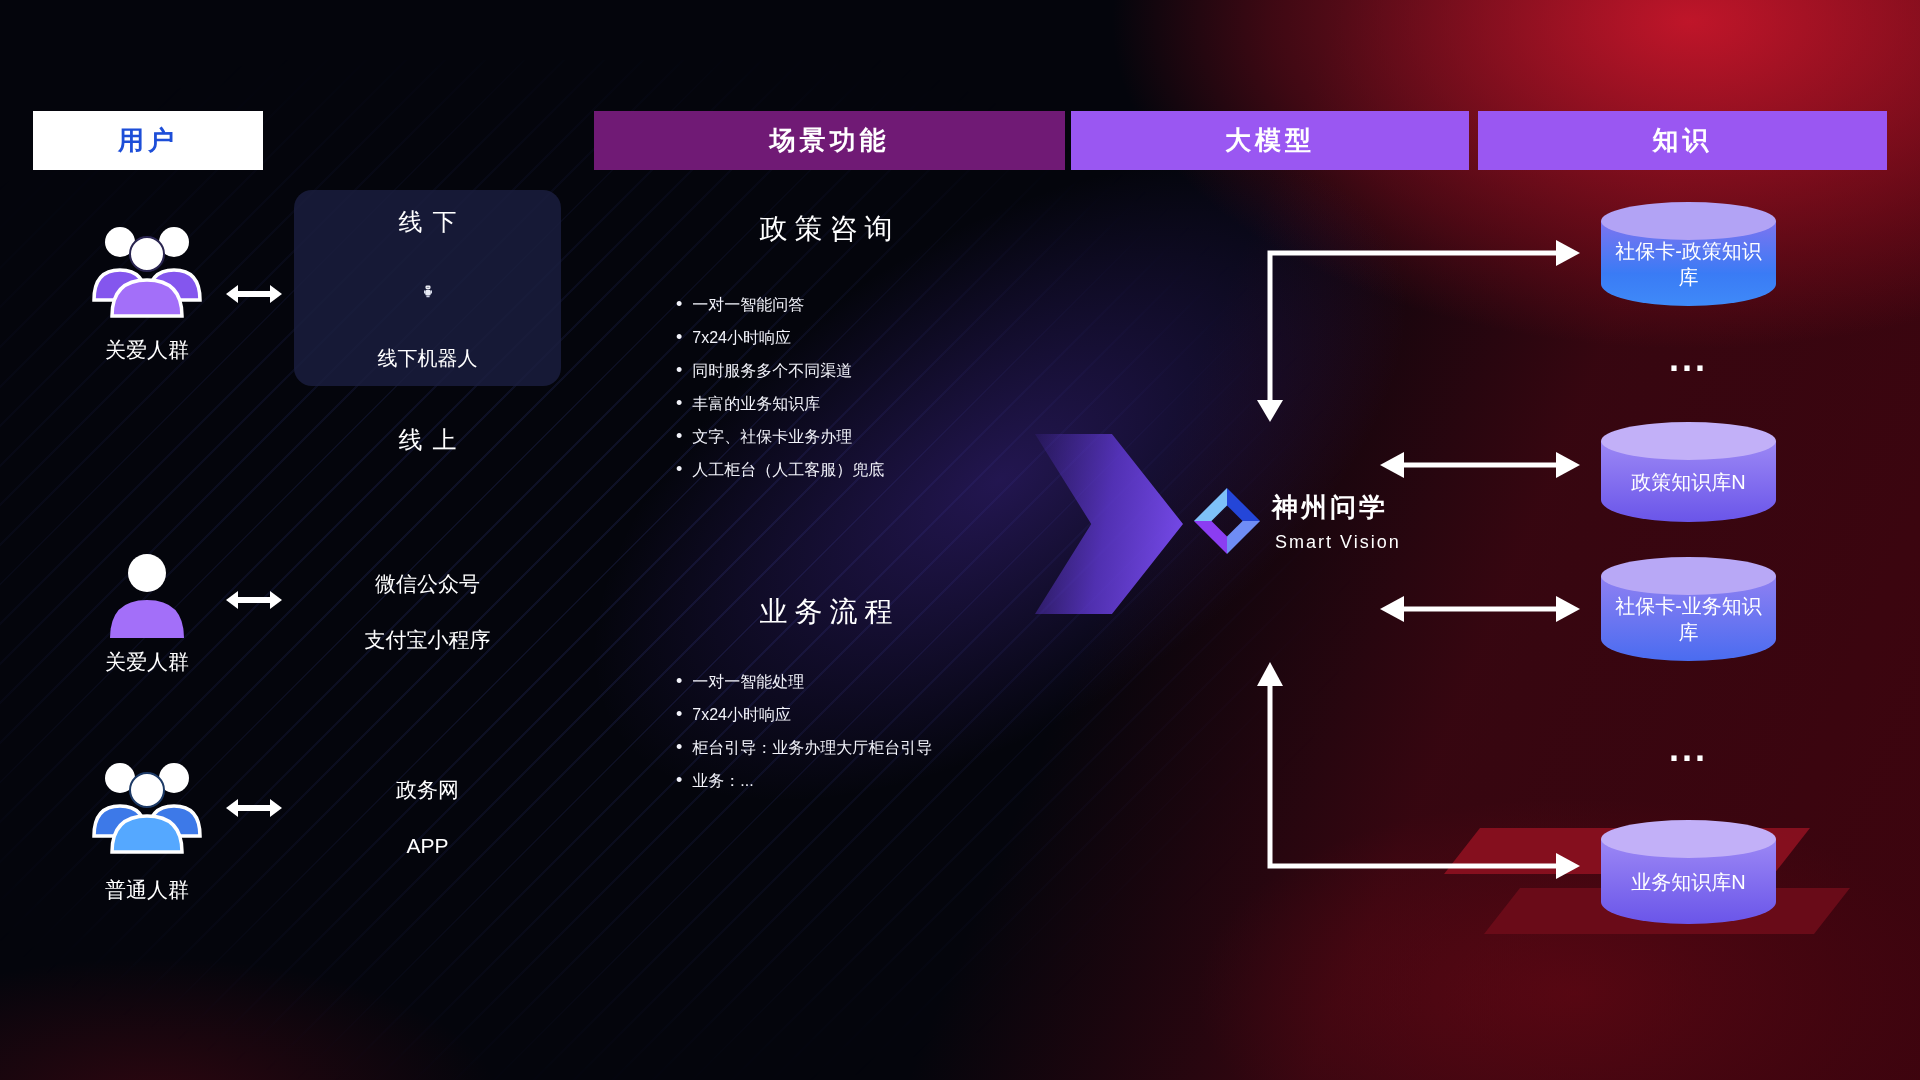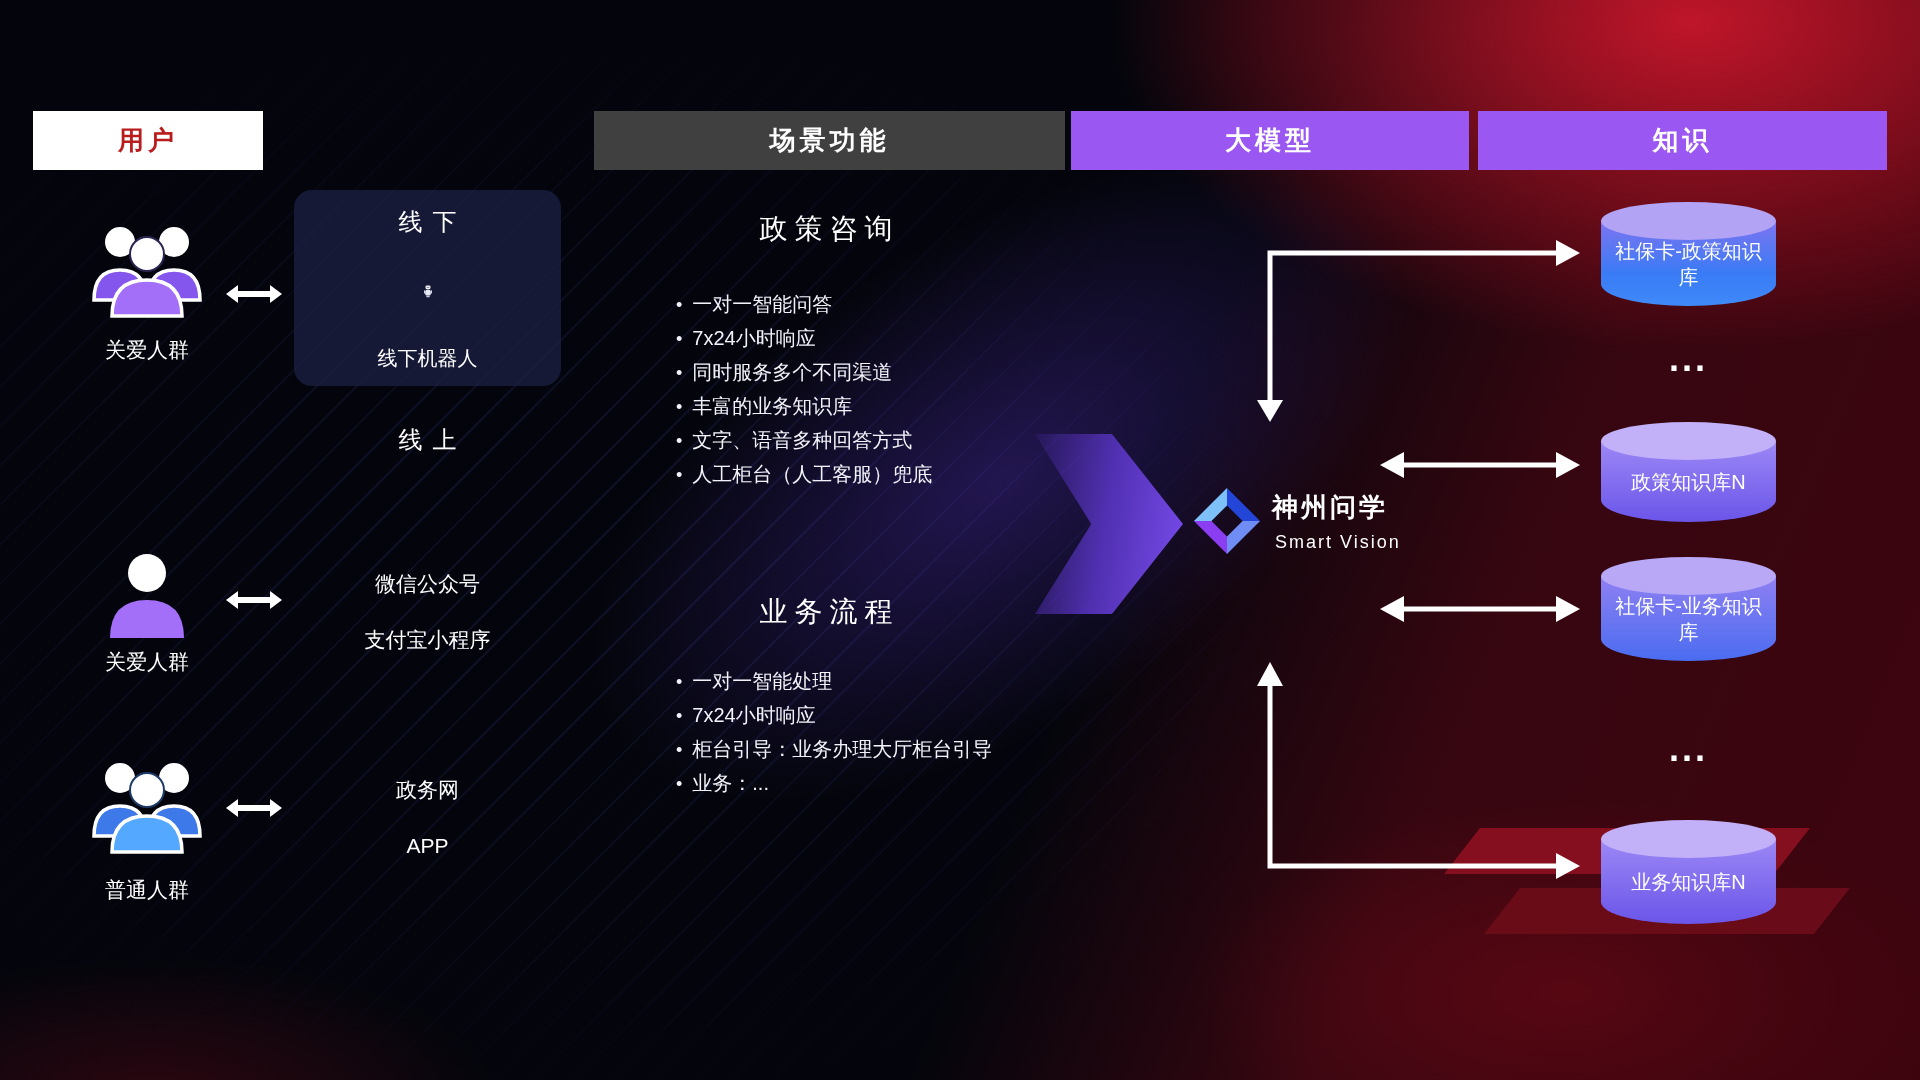--- a/index.html
+++ b/index.html
@@ -24,40 +24,40 @@
     background: radial-gradient(closest-side, rgba(99,58,224,0.32), transparent);
     transform: rotate(-33deg);
   }
   .red-shape { position:absolute; height:46px; transform:skewX(-38deg); }
   .red-shape.s1 { left:1462px; top:828px; width:330px; background:#8d1120; opacity:.9; }
   .red-shape.s2 { left:1502px; top:888px; width:330px; background:#6e0c19; opacity:.9; }
 
   
   .hcol { position:absolute; top:111px; height:59px; display:flex; align-items:center; justify-content:center;
           font-size:26px; font-weight:bold; letter-spacing:4px; }
-  .hc-white { background:#ffffff; color:#b91c1c; }
-  .hc-blue  { background:#404040; color:#fff; }
+  .hc-white { background:#ffffff; color:#1d4ed8; }
+  .hc-blue  { background:#701a75; color:#fff; }
   .hc-purple{ background:#9a57f2; color:#fff; }
 
   
   .abs { position:absolute; }
   .user-label { font-size:21px; text-align:center; color:#fff; }
   .tp-text { font-size:21px; text-align:center; color:#fff; }
   .two-char { font-size:24px; letter-spacing:10px; padding-left:10px; text-align:center; }
 
   .offline-box { position:absolute; left:294px; top:190px; width:267px; height:196px;
     background:rgba(27,31,64,0.82); border-radius:18px;
     display:flex; flex-direction:column; align-items:center; justify-content:space-between; padding:16px 0 14px 0;gap:47px; }
   .offline-box .tp-text { font-size:20px; }
 
   
   .scene-title { position:absolute; left:594px; width:471px; text-align:center;
     font-size:28px; letter-spacing:7px; color:#fff; }
   .bullets { position:absolute; left:676px; list-style:none; }
-  .bullets li { font-size:20px; line-height:33px; color:#f2f3fa; white-space:nowrap; }
+  .bullets li { font-size:16px; line-height:33px; color:#f2f3fa; white-space:nowrap; }
   .bullets li::before { content:"•"; margin-right:10px; font-size:18px; }
 
   
   .big-arrow { position:absolute; left:1035px; top:434px; width:148px; height:180px;
     background: linear-gradient(100deg, rgba(70,40,165,0.18) 0%, rgba(98,58,214,0.78) 48%, #7a4df0 100%);
     clip-path: polygon(0 0, 52% 0, 100% 50%, 52% 100%, 0 100%, 38% 50%);
   }
 
   
   .logo-name { position:absolute; left:1272px; top:490px; font-size:26px; font-weight:bold; letter-spacing:3px; }
@@ -161,21 +161,21 @@
 
   <div class="abs tp-text" style="left:301px;top:776px;width:253px;">政务网</div>
   <div class="abs tp-text" style="left:301px;top:834px;width:253px;">APP</div>
 
   <div class="scene-title" style="top:210px;">政策咨询</div>
   <ul class="bullets" style="top:288px;">
     <li>一对一智能问答</li>
     <li>7x24小时响应</li>
     <li>同时服务多个不同渠道</li>
     <li>丰富的业务知识库</li>
-    <li>文字、语音多种回答方式</li>
+    <li>文字、社保卡业务办理</li>
     <li>人工柜台（人工客服）兜底</li>
   </ul>
 
   <div class="scene-title" style="top:593px;">业务流程</div>
   <ul class="bullets" style="top:665px;">
     <li>一对一智能处理</li>
     <li>7x24小时响应</li>
     <li>柜台引导：业务办理大厅柜台引导</li>
     <li>业务：...</li>
   </ul>

